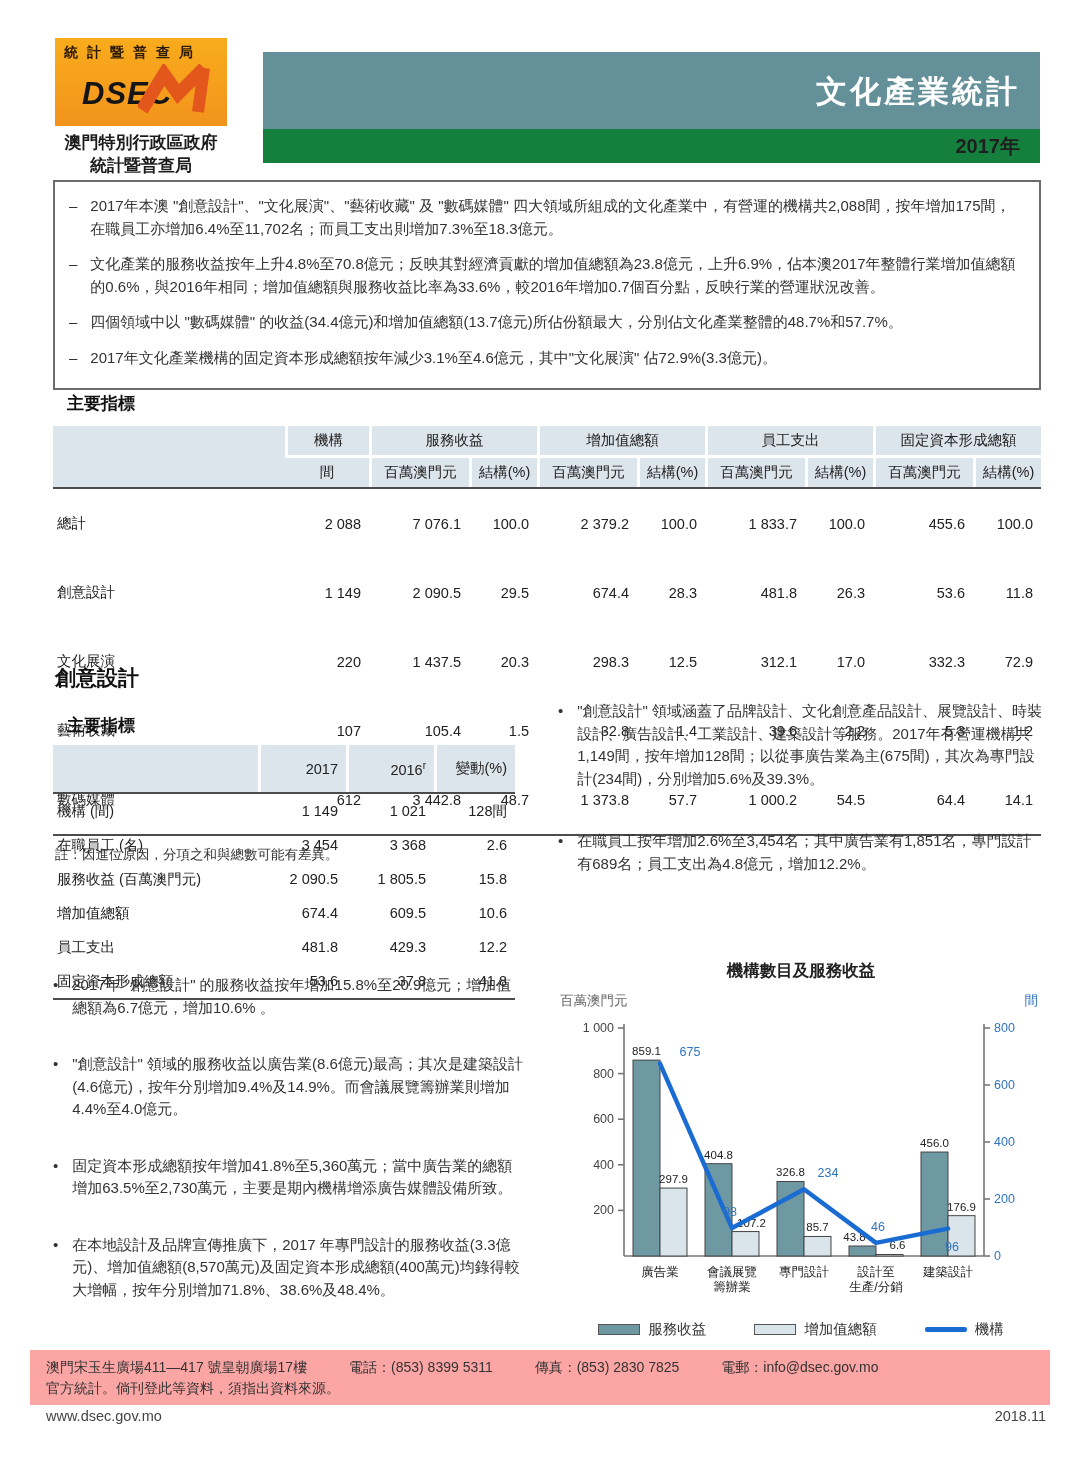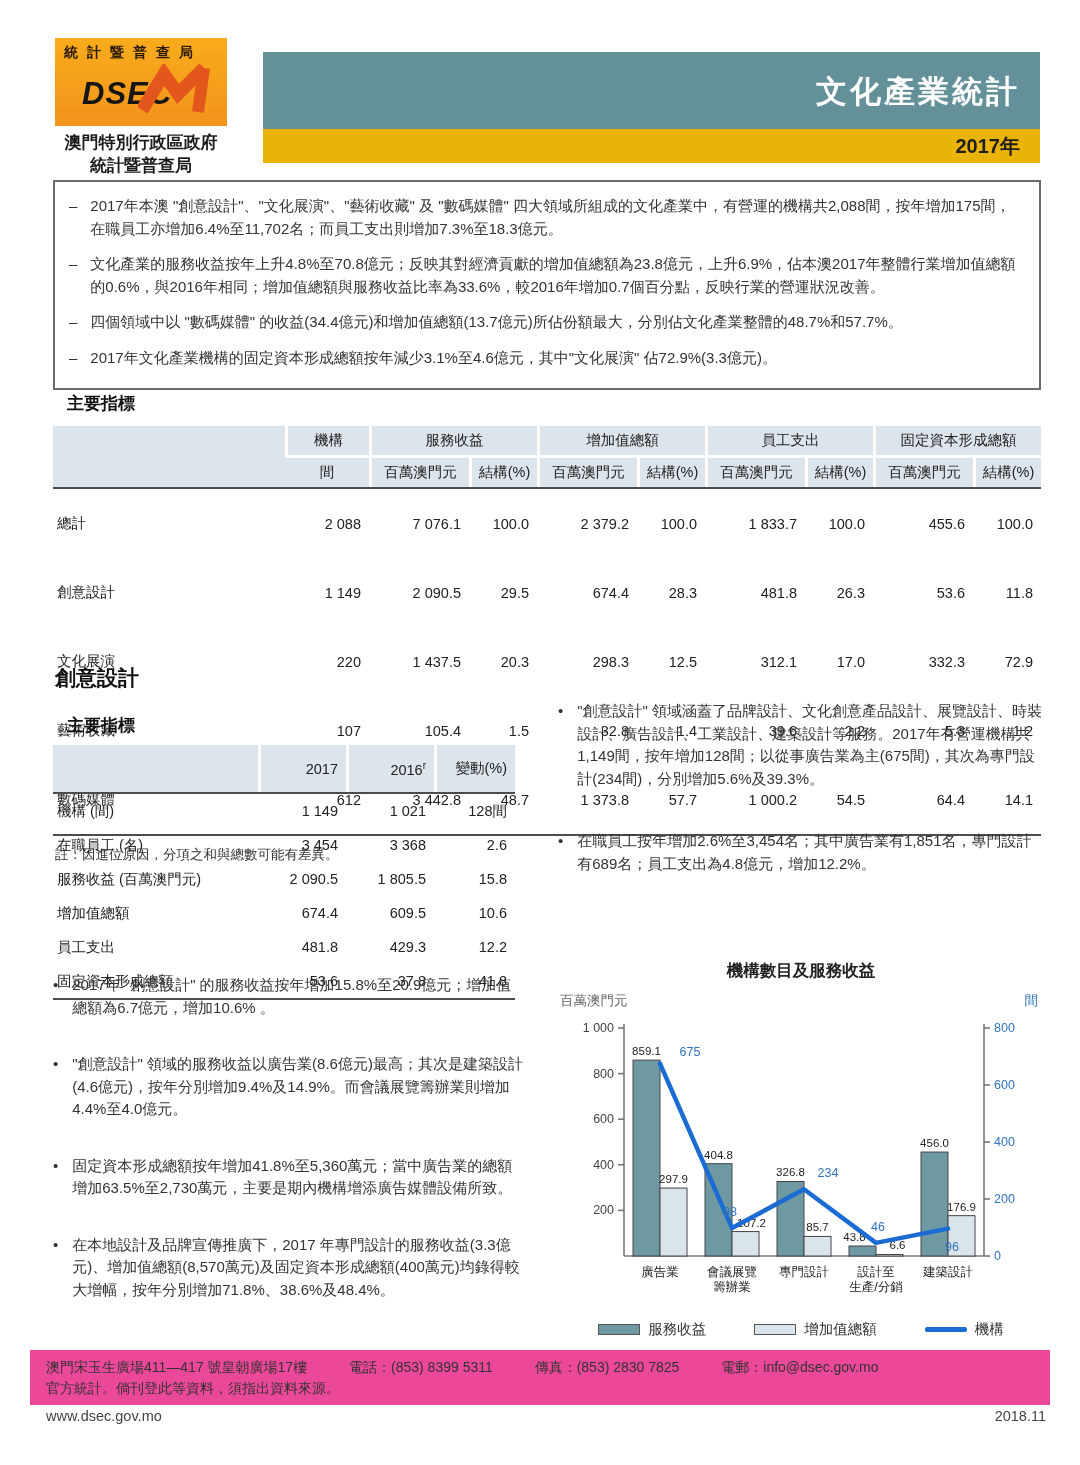--- a/index.html
+++ b/index.html
@@ -12,21 +12,21 @@
   .logo-top{font-weight:bold;font-size:14px;color:#2b1a05;letter-spacing:9px;white-space:nowrap;}
   .logo-bottom{position:relative;height:56px;margin-left:18px;}
   .logo-dsec{position:absolute;left:0;bottom:6px;font-weight:bold;font-style:italic;
              font-size:31px;color:#151515;letter-spacing:1px;}
   .logo-zigzag{position:absolute;right:2px;top:2px;}
   .gov-lines{position:absolute;left:40px;top:132px;width:202px;text-align:center;
              font-weight:bold;font-size:17px;line-height:1.35;color:#1c1c1c;}
   .banner{position:absolute;left:263px;top:52px;width:777px;height:79px;background:#649199;
           color:#fff;display:flex;align-items:center;justify-content:flex-end;
           padding-right:20px;box-sizing:border-box;font-size:31px;font-weight:bold;letter-spacing:3px;}
-  .year-band{position:absolute;left:263px;top:129px;width:777px;height:34px;background:#eab308;
+  .year-band{position:absolute;left:263px;top:129px;width:777px;height:34px;background:#15803d;
              display:flex;align-items:center;justify-content:flex-end;padding-right:20px;
              box-sizing:border-box;font-size:20px;font-weight:bold;color:#1f1f1f;}
   
   .summary-box{position:absolute;left:53px;top:180px;width:988px;box-sizing:border-box;
                border:2px solid #6b6b6b;padding:13px 18px 6px 14px;background:#fff;}
   .summary-item{display:flex;gap:13px;font-size:15px;color:#333;line-height:1.5;margin-bottom:13px;}
   .summary-item .dash{flex:0 0 auto;}
   
   .section-ki{position:absolute;left:53px;top:392px;width:988px;}
   .h-bold{font-size:17px;font-weight:bold;color:#111;margin:0 0 8px 14px;}
@@ -63,21 +63,21 @@
   .axis-units{display:flex;justify-content:space-between;font-size:13.5px;color:#666;
               padding:0 6px 0 2px;margin-bottom:2px;}
   .axis-units .right-unit{color:#2f74c0;}
   .legend{display:flex;justify-content:center;gap:48px;margin-top:12px;font-size:14.5px;color:#333;}
   .legend-item{display:flex;align-items:center;gap:8px;}
   .sw-bar{width:42px;height:11px;border:1px solid #555;box-sizing:border-box;}
   .sw-dark{background:#6e99a3;}
   .sw-light{background:#d9e5eb;}
   .sw-line{width:42px;height:5px;background:#1b6cd2;border-radius:2px;}
   
-  .footer-band{position:absolute;left:30px;top:1350px;width:1020px;background:#ec4899;
+  .footer-band{position:absolute;left:30px;top:1350px;width:1020px;background:#fca5a5;
                box-sizing:border-box;padding:7px 16px 6px 16px;font-size:14px;color:#333;line-height:1.5;}
   .footer-line1 span{margin-right:38px;}
   .footer-bottom{position:absolute;left:30px;top:1404px;width:1020px;display:flex;
                  justify-content:space-between;font-size:14.5px;color:#444;
                  box-sizing:border-box;padding:4px 4px 0 16px;}
 </style>
 </head>
 <body>
 
 <div class="page">

